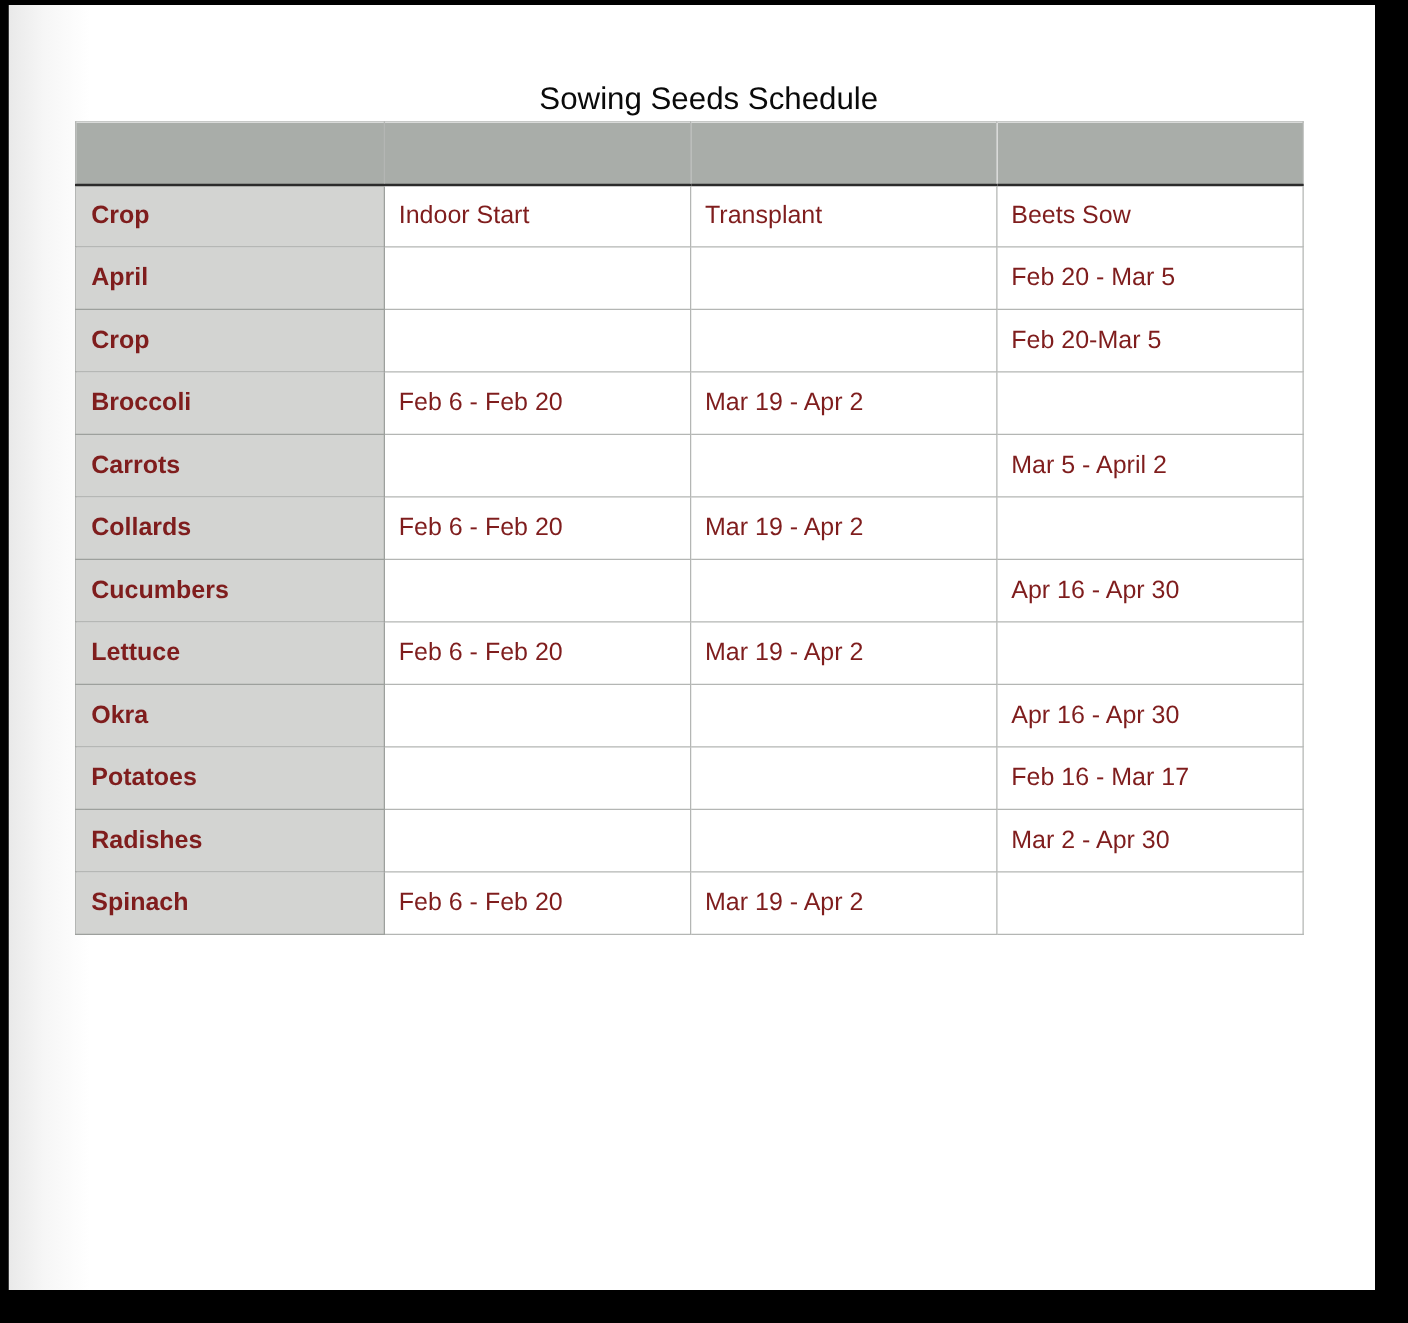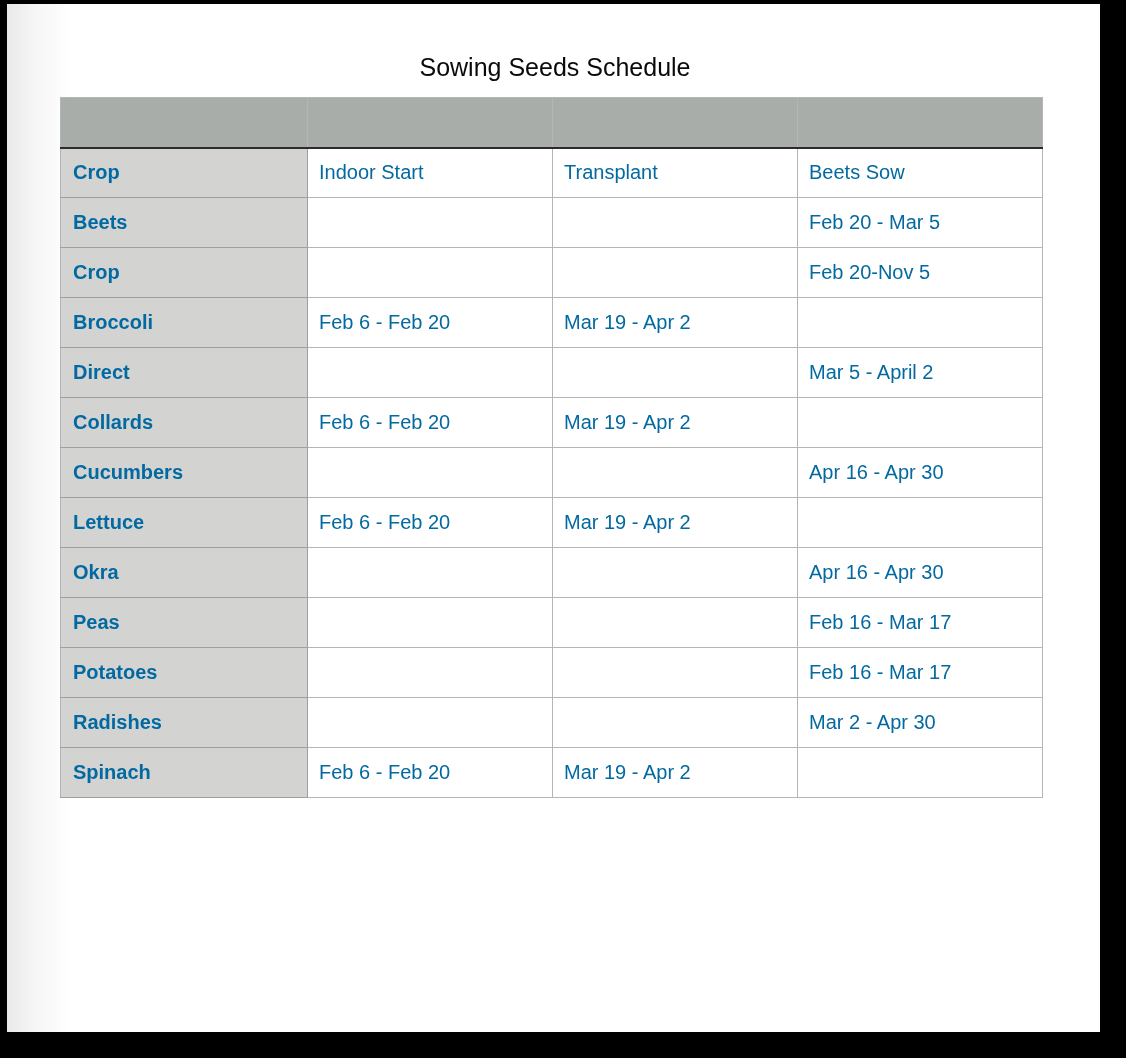--- a/index.html
+++ b/index.html
@@ -13,35 +13,35 @@
   .page {
     position: absolute;
     left: 7px; top: 4px;
     width: 1093px; height: 1028px;
     background: linear-gradient(90deg, #e9e9e9 0px, #f6f6f6 28px, #ffffff 65px);
   }
   .title {
     position: absolute;
     left: 53px; top: 40px;
     width: 982px;
-    margin: 4px;
+    margin: 16px;
     text-align: center;
     font-size: 25px;
     font-weight: 400;
     line-height: 38px;
     color: #0a0a0a;
   }
   table.schedule {
     position: absolute;
     left: 53px; top: 93px;
     width: 982px;
     border-collapse: collapse;
     table-layout: fixed;
     font-size: 20px;
-    color: #0369a1;
+    color: #7f1d1d;
   }
   .schedule tr { height: 50px; }
   .schedule th, .schedule td {
     border: 1px solid #b4b6b4;
     padding: 0 8px 0 11px;
     text-align: left;
     vertical-align: middle;
     font-weight: 400;
     overflow: hidden;
     white-space: nowrap;
@@ -83,39 +83,39 @@
       </tr>
       <tr class="labels">
         <th class="crop-col">Crop</th>
         <th>Indoor Start</th>
         <th>Transplant</th>
         <th>Beets Sow</th>
       </tr>
     </thead>
     <tbody>
         <tr>
-          <td class="crop-col">Beets</td>
+          <td class="crop-col">April</td>
           <td></td>
           <td></td>
           <td>Feb 20 - Mar 5</td>
         </tr>
         <tr>
           <td class="crop-col">Crop</td>
           <td></td>
           <td></td>
-          <td>Feb 20-Nov 5</td>
+          <td>Feb 20-Mar 5</td>
         </tr>
         <tr>
           <td class="crop-col">Broccoli</td>
           <td>Feb 6 - Feb 20</td>
           <td>Mar 19 - Apr 2</td>
           <td></td>
         </tr>
         <tr>
-          <td class="crop-col">Direct</td>
+          <td class="crop-col">Carrots</td>
           <td></td>
           <td></td>
           <td>Mar 5 - April 2</td>
         </tr>
         <tr>
           <td class="crop-col">Collards</td>
           <td>Feb 6 - Feb 20</td>
           <td>Mar 19 - Apr 2</td>
           <td></td>
         </tr>
@@ -131,26 +131,20 @@
           <td>Mar 19 - Apr 2</td>
           <td></td>
         </tr>
         <tr>
           <td class="crop-col">Okra</td>
           <td></td>
           <td></td>
           <td>Apr 16 - Apr 30</td>
         </tr>
         <tr>
-          <td class="crop-col">Peas</td>
-          <td></td>
-          <td></td>
-          <td>Feb 16 - Mar 17</td>
-        </tr>
-        <tr>
           <td class="crop-col">Potatoes</td>
           <td></td>
           <td></td>
           <td>Feb 16 - Mar 17</td>
         </tr>
         <tr>
           <td class="crop-col">Radishes</td>
           <td></td>
           <td></td>
           <td>Mar 2 - Apr 30</td>

